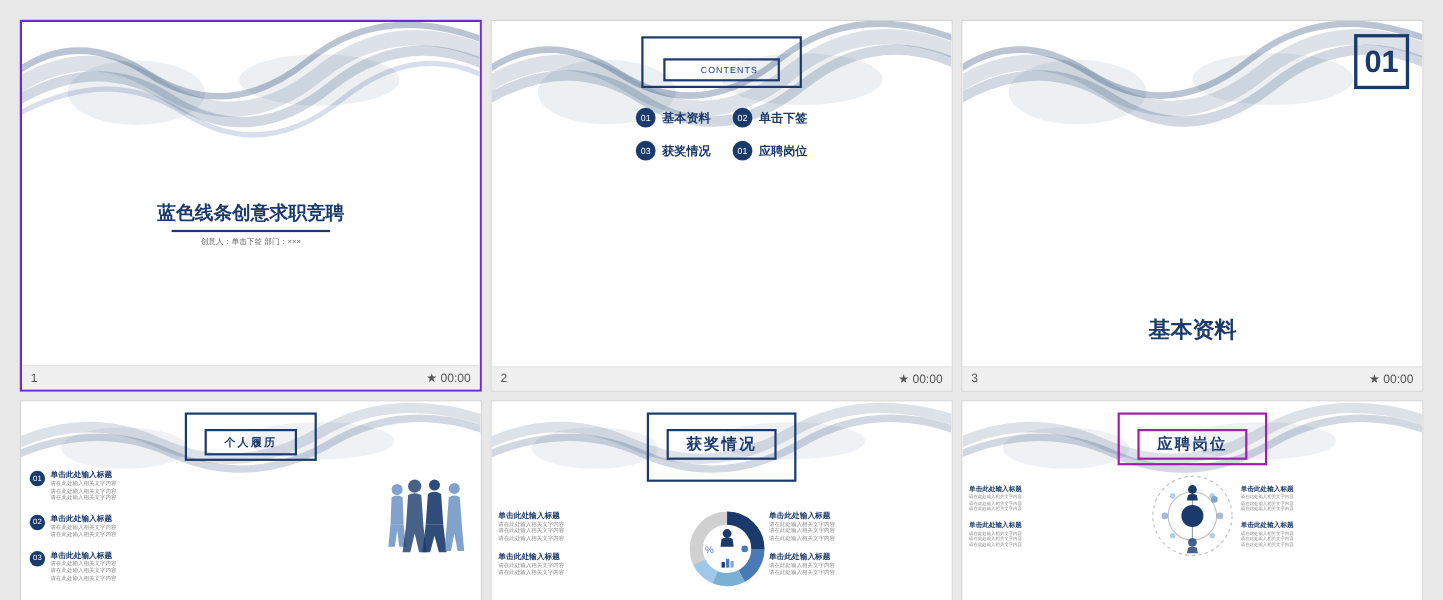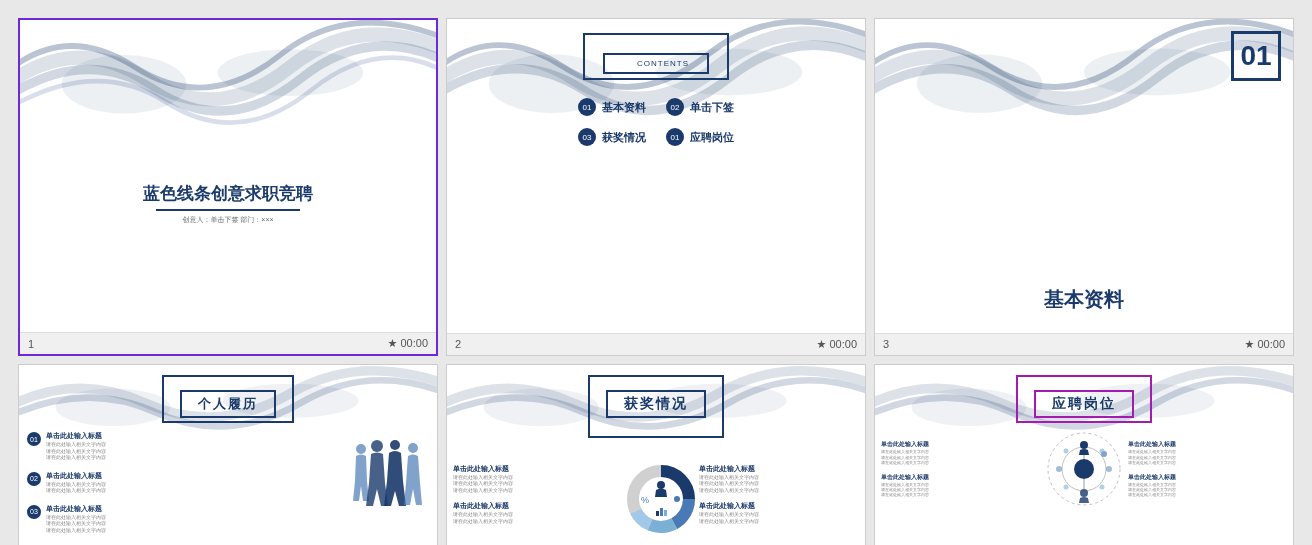--- a/index.html
+++ b/index.html
@@ -149,21 +149,21 @@
     .resume-box {
       border: 2px solid #1a3a6b;
       padding: 3px 16px;
       margin: 10px auto 0;
       width: fit-content;
       text-align: center;
       z-index: 2;
       position: relative;
     }
     .resume-box .cn {
-      font-size: 13px;
+      font-size: 10px;
       font-weight: bold;
       color: #1a3a6b;
       letter-spacing: 2px;
     }
     .resume-content {
       display: flex;
       gap: 10px;
       padding: 8px;
       z-index: 2;
       position: relative;

